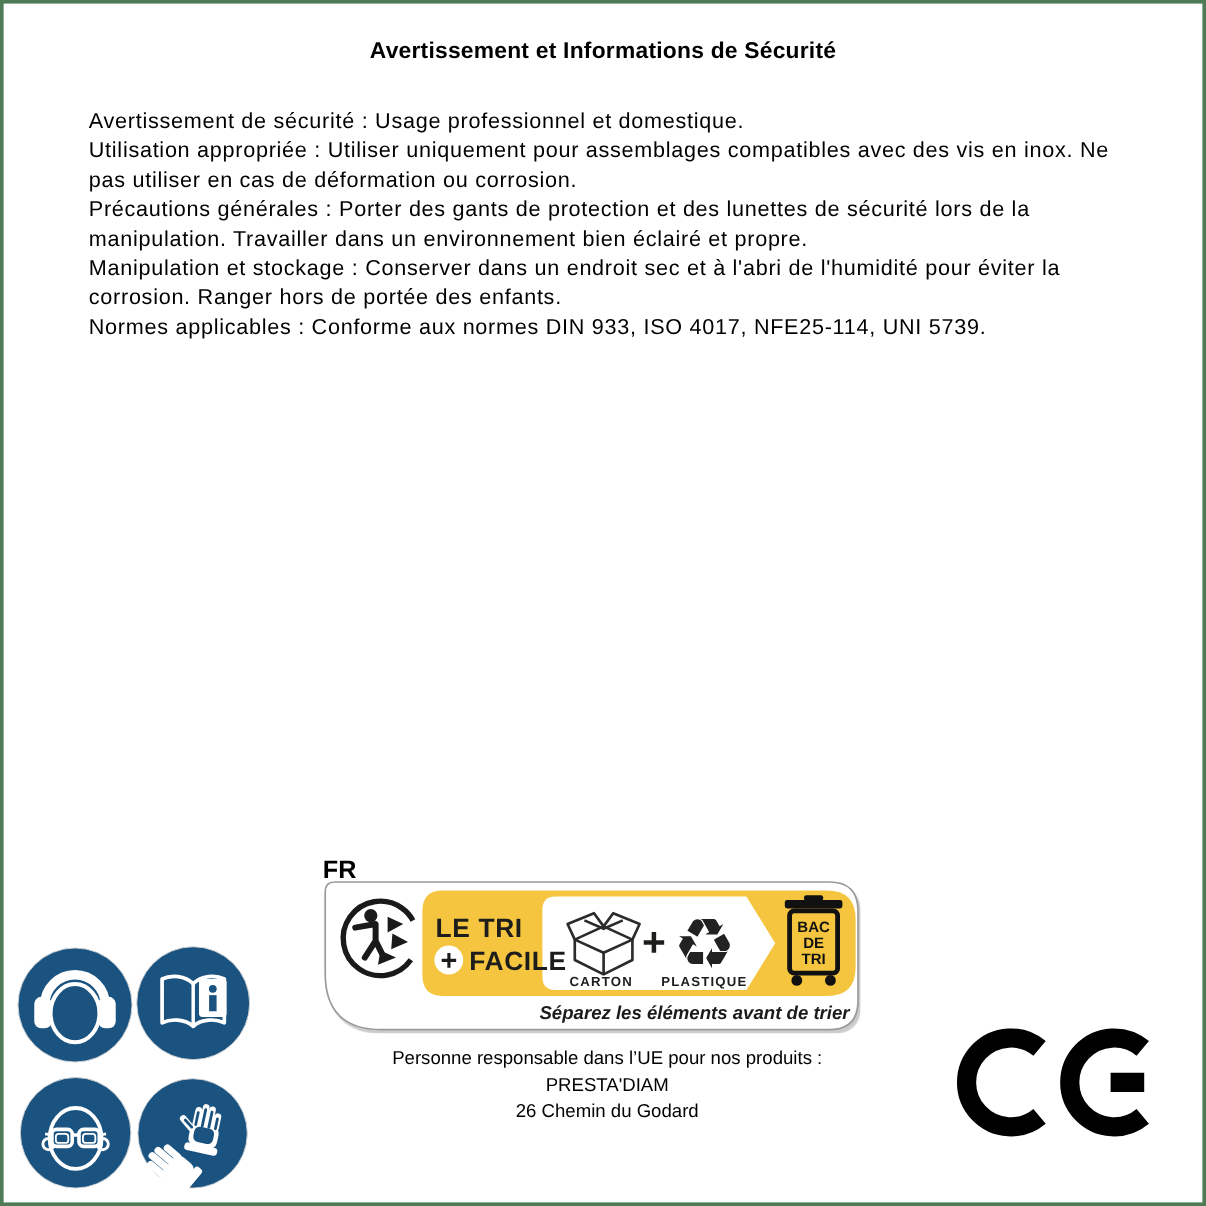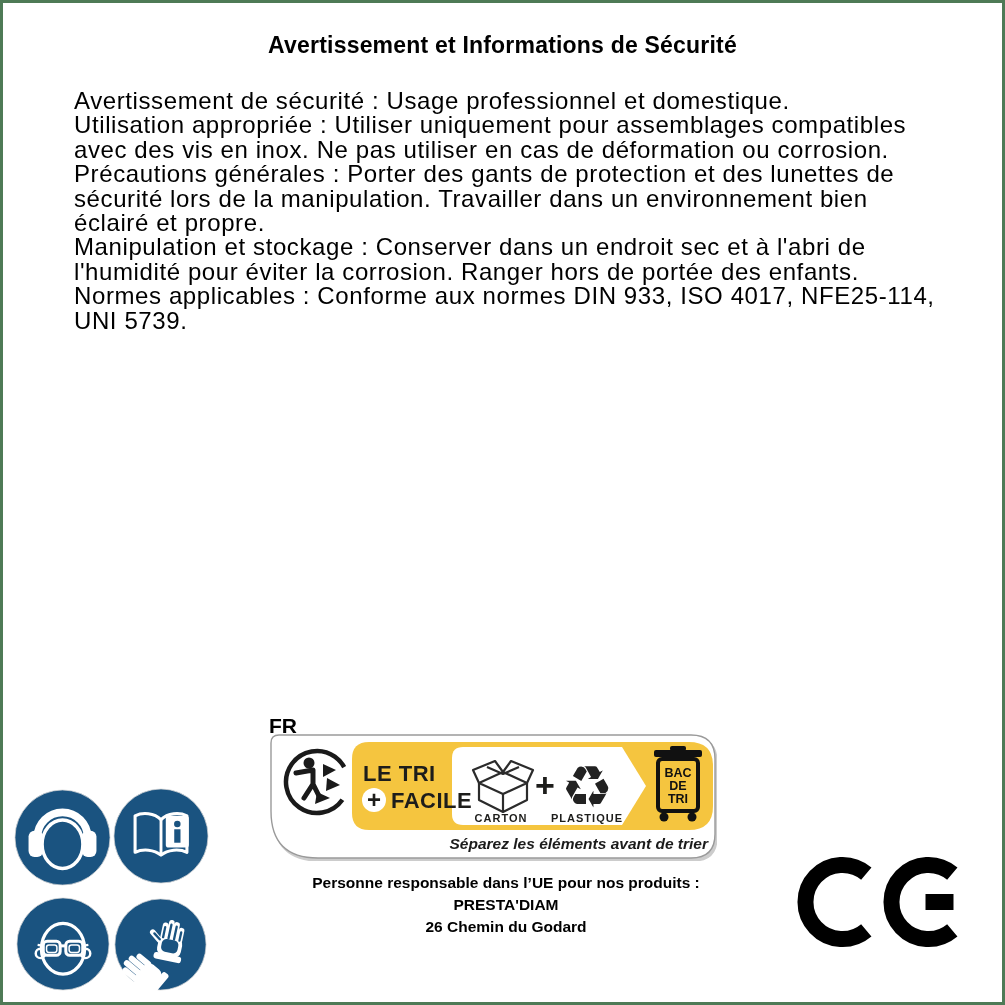--- a/index.html
+++ b/index.html
@@ -8,41 +8,41 @@
     width:1005px;height:1005px;
     background:#fff;
     border:3px solid #4E7A56;
     box-sizing:border-box;
     font-family:"Liberation Sans",sans-serif;
     color:#000;
     overflow:hidden;
   }
   .doc-title{
     position:absolute;top:29px;left:0;width:100%;
-    text-align:center;font-size:23px;font-weight:bold;
+    text-align:center;font-size:19px;font-weight:bold;
     letter-spacing:0.2px;
   }
   .safety-text{
     position:absolute;left:71px;top:86px;width:868px;
-    font-size:24px;line-height:24.4px;letter-spacing:0.6px;
+    font-size:18px;line-height:24.4px;letter-spacing:0.6px;
   }
   .safety-text p{margin:0;padding:0;}
   .mandatory-icon{position:absolute;}
   .ic-ear{left:11px;top:786px;}
   .ic-manual{left:110px;top:785px;}
   .ic-goggles{left:13px;top:894px;}
   .ic-gloves{left:111px;top:895px;}
   .fr-label{
     position:absolute;left:266px;top:711px;
     font-size:21px;font-weight:bold;
   }
   .infotri{position:absolute;left:267px;top:731px;}
   .responsible{
     position:absolute;left:272px;top:869px;width:462px;
-    text-align:center;font-weight:bold;font-size:15.5px;line-height:22px;
+    text-align:center;font-weight:normal;font-size:15.5px;line-height:22px;
   }
   .ce-mark{position:absolute;left:793px;top:844px;}
 </style>
 </head>
 <body>
 
 <div class="page">
 
   <div class="doc-title">Avertissement et Informations de Sécurité</div>
 

